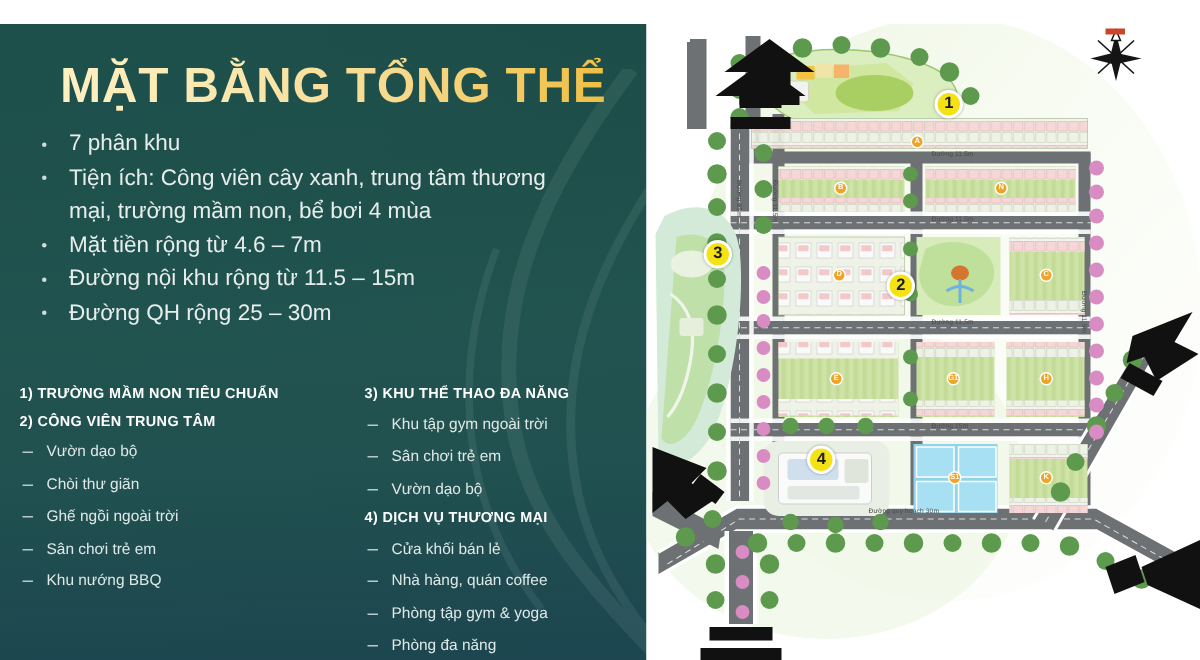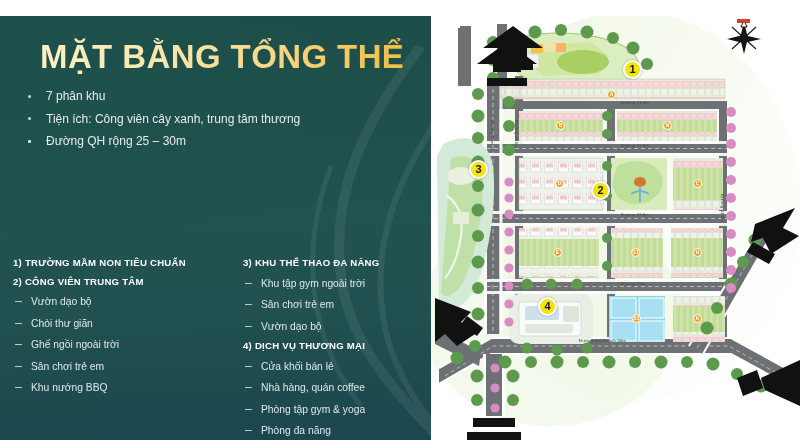--- a/index.html
+++ b/index.html
@@ -55,21 +55,21 @@
 
   .bullets {
     position: absolute;
     left: 24px; top: 69px;
     width: 390px;
     list-style: none;
   }
   .bullets li {
     position: relative;
     color: #e7edec;
-    font-size: 12px;
+    font-size: 15px;
     line-height: 22.6px;
     padding-left: 22px;
     white-space: nowrap;
   }
   .bullets li .dot {
     position: absolute;
     left: 4px; top: 9.5px;
     width: 3px; height: 3px;
     border-radius: 50%;
     background: #cfdcd9;
@@ -186,22 +186,23 @@
         <path d="M250 40 C190 120 160 190 172 270 C182 340 230 390 262 420" stroke="#cfe3dd" stroke-width="6" fill="none"></path>
         <path d="M120 120 C90 200 95 290 150 360" stroke="#cfe3dd" stroke-width="5" fill="none"></path>
       </svg>
     </div>
 
     <div class="title">MẶT BẰNG TỔNG THỂ</div>
 
     <ul class="bullets">
       <li><span class="dot"></span><span>7 phân khu</span></li>
       <li><span class="dot"></span><span>Tiện ích: Công viên cây xanh, trung tâm thương</span></li>
-      <li><span class="dot"></span></li>
-      <li><span class="dot"></span></li>
+      <li class="cont"><span>mại, trường mầm non, bể bơi 4 mùa</span></li>
+      <li><span class="dot"></span><span>Mặt tiền rộng từ 4.6 – 7m</span></li>
+      <li><span class="dot"></span><span>Đường nội khu rộng từ 11.5 – 15m</span></li>
       <li><span class="dot"></span><span>Đường QH rộng 25 – 30m</span></li>
     </ul>
 
     <div class="legend">
 
       <div class="legend-col c1">
         <div class="leg-head">1) TRƯỜNG MẦM NON TIÊU CHUẨN</div>
         <div class="leg-head">2) CÔNG VIÊN TRUNG TÂM</div>
         <div class="leg-item"><span class="dash"></span><span>Vườn dạo bộ</span></div>
         <div class="leg-item"><span class="dash"></span><span>Chòi thư giãn</span></div>

